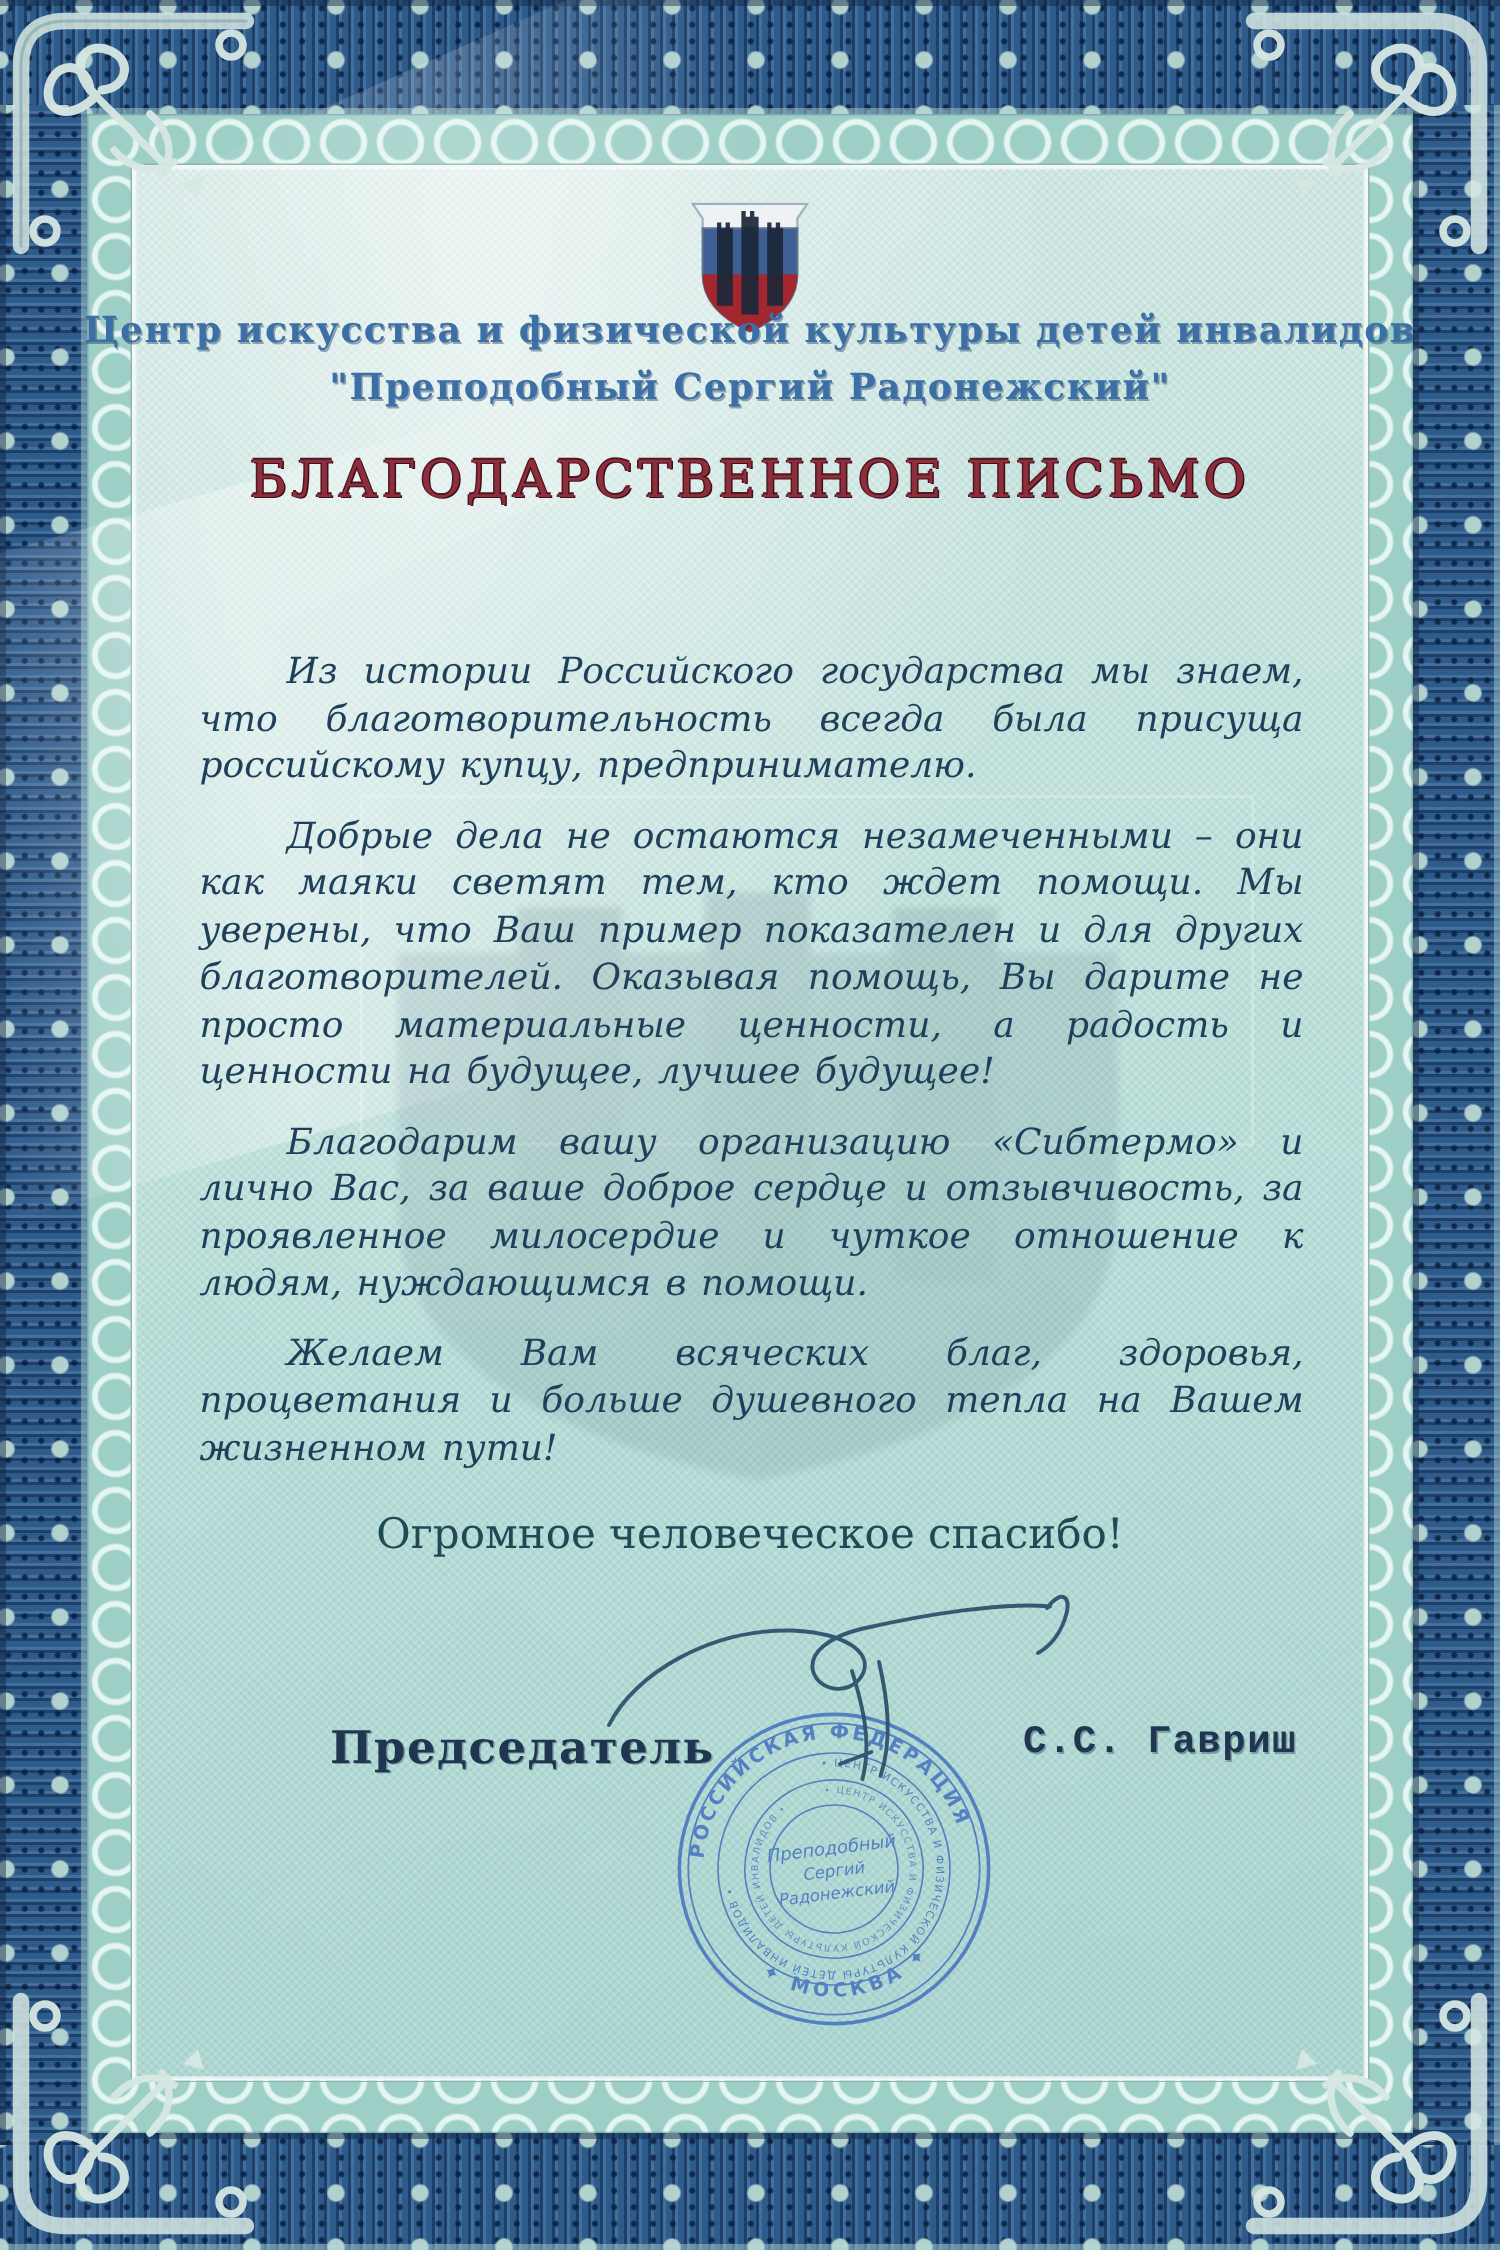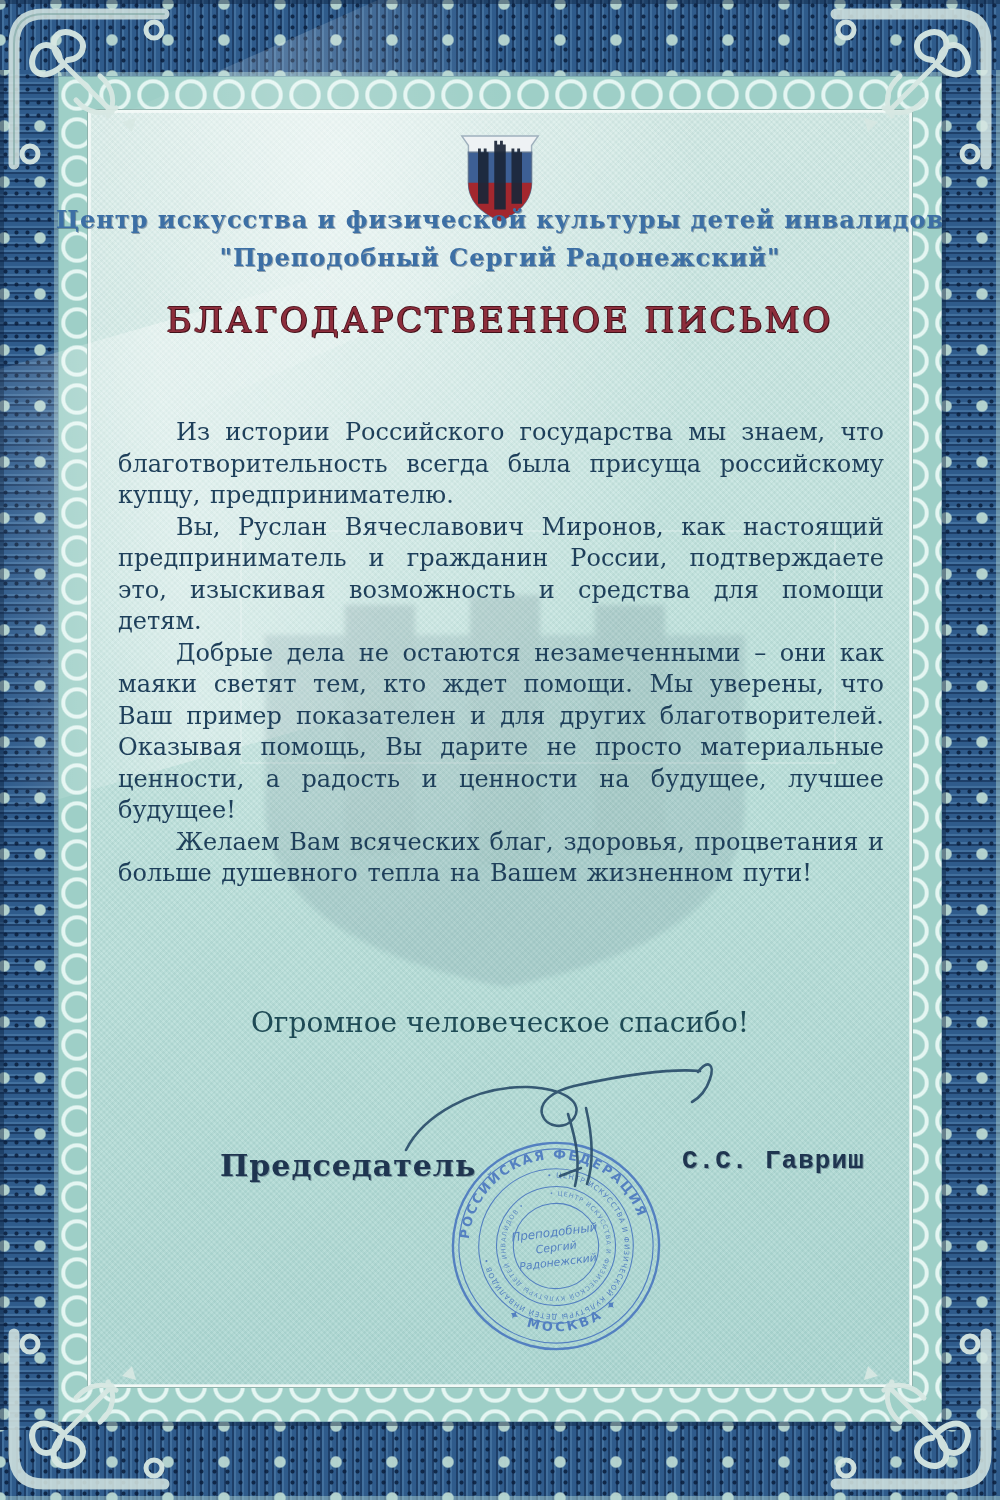--- a/index.html
+++ b/index.html
@@ -69,21 +69,21 @@
   
   .centered{position:absolute;left:0;width:1000px;text-align:center;}
   .org-line{color:#3c6fa5;font-weight:bold;letter-spacing:1px;
     text-shadow:1px 1px 0 rgba(20,45,80,.4);}
   .org1{top:205px;font-size:24px;}
   .org2{top:243px;font-size:24px;}
   .title{top:300px;font-size:34px;font-weight:normal;letter-spacing:3px;color:#8d2e3c;
     text-shadow:1px 1px 0 #401019, -1px 0 0 #511722, 0 -1px 0 #511722;}
   .body-text{position:absolute;left:118px;top:417px;width:766px;
     font-size:24px;line-height:31.5px;color:#1e3f5a;text-align:justify;word-spacing:2px;}
-  .body-text p{margin:0;text-indent:58px;}
+  .body-text p{margin:15px;text-indent:58px;font-style:italic;}
   .body-text p.no-indent{text-indent:0;}
   .thanks{top:1006px;font-size:28px;color:#1e4a55;}
   .sig-role{position:absolute;left:220px;top:1148px;font-size:30px;font-weight:bold;
     color:#1f3550;letter-spacing:1px;text-shadow:1px 1px 0 rgba(20,40,70,.35);}
   .sig-name{position:absolute;left:682px;top:1146px;font-size:26px;font-weight:bold;
     color:#1f3550;letter-spacing:1px;text-shadow:1px 1px 0 rgba(20,40,70,.35);font-family:Liberation Mono, monospace;}
   .emblem{position:absolute;left:452px;top:135px;width:96px;height:88px;}
   .stamp{position:absolute;left:447px;top:1137px;width:218px;height:218px;opacity:.8;transform:rotate(-7deg);}
   .stamp text{fill:#3d6bbd;font-family:"DejaVu Sans","Liberation Sans",sans-serif;}
   .autograph{position:absolute;left:378px;top:1056px;width:364px;height:152px;}
@@ -163,22 +163,22 @@
     </g>
   </svg>
 
   <div class="centered org-line org1">Центр искусства и физической культуры детей инвалидов</div>
   <div class="centered org-line org2">"Преподобный Сергий Радонежский"</div>
 
   <div class="centered title">БЛАГОДАРСТВЕННОЕ ПИСЬМО</div>
 
   <div class="body-text">
     <p>Из истории Российского государства  мы знаем, что благотворительность всегда была присуща российскому купцу, предпринимателю.</p>
-    <p>Вы, Руслан Вячеславович Миронов, как настоящий предприниматель и гражданин России, подтверждаете это, изыскивая возможность и средства для помощи детям.</p>
     <p>Добрые дела не остаются незамеченными – они как маяки светят тем, кто ждет помощи. Мы уверены, что Ваш пример показателен и для других благотворителей. Оказывая помощь, Вы дарите не просто материальные ценности, а радость и ценности на будущее, лучшее будущее!</p>
+    <p>Благодарим вашу организацию «Сибтермо» и лично Вас, за ваше доброе сердце и отзывчивость, за проявленное милосердие и чуткое отношение к людям, нуждающимся в помощи.</p>
     <p>Желаем Вам всяческих благ, здоровья, процветания и больше душевного тепла на Вашем жизненном пути!</p>
   </div>
 
   <div class="centered thanks">Огромное человеческое спасибо!</div>
 
   <div class="sig-role">Председатель</div>
   <div class="sig-name">С.С. Гавриш</div>
 
   <svg class="stamp" viewBox="0 0 220 220">
     <g fill="none" stroke="#3d6bbd">

